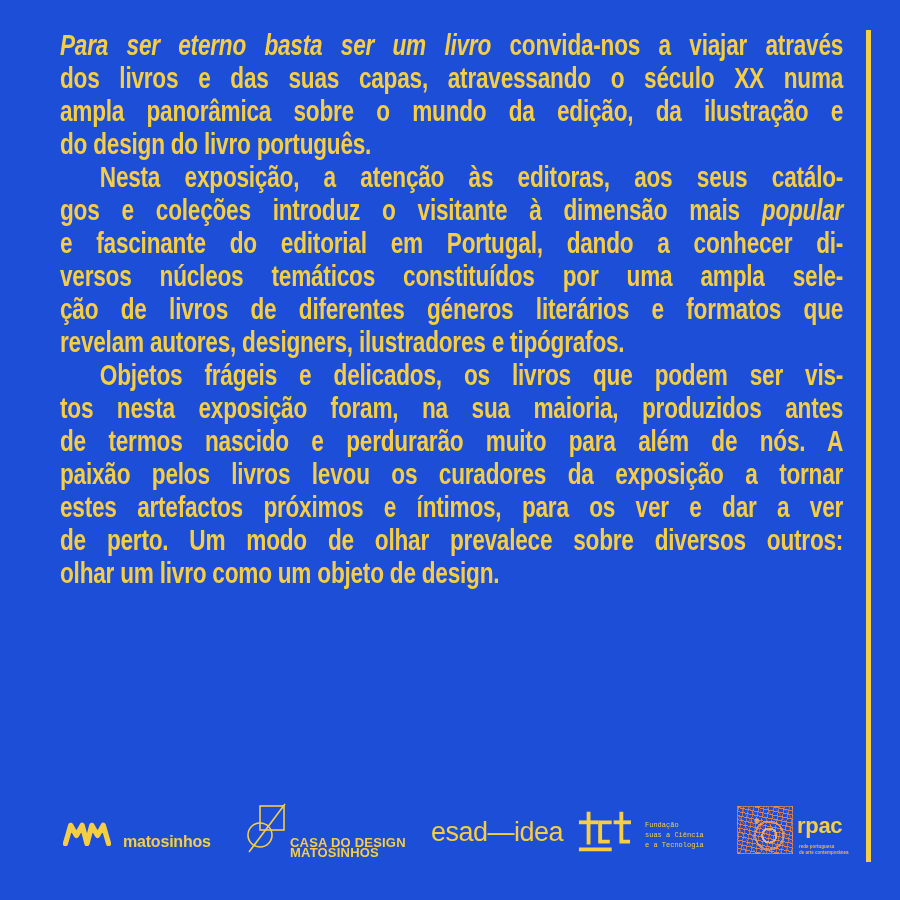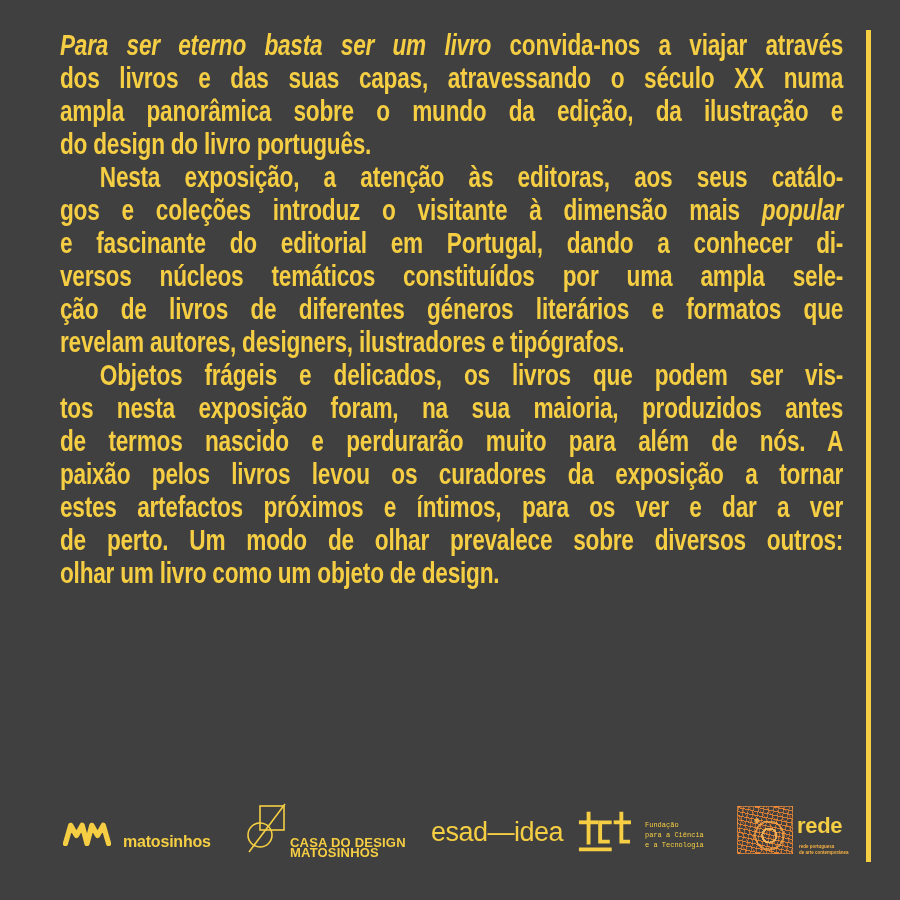--- a/index.html
+++ b/index.html
@@ -1,19 +1,19 @@
 <!DOCTYPE html>
 <html><head>
 <meta charset="utf-8">
 <style>
   html,body{margin:0;padding:0;}
   .poster{
     position:relative;
     width:900px;height:900px;
-    background:#404040;
+    background:#1d4ed8;
     overflow:hidden;
     font-family:"Liberation Sans", sans-serif;
   }
   .body-text{
     position:absolute;
     left:60px;top:29px;
     width:1004px;
     transform:scaleX(0.78);
     transform-origin:0 0;
     color:#F5CE43;
@@ -110,24 +110,24 @@
         <path d="M2,13 H22"></path>
         <path d="M2,41 H36"></path>
         <path d="M36,13 H24 V33 H34"></path>
         <path d="M38,13 H56"></path>
         <path d="M46,2 V33 H55"></path>
       </g>
     </svg>
   </div>
   <div class="logo fct-label">
     <div>Fundação</div>
-    <div>para a Ciência</div>
+    <div>suas a Ciência</div>
     <div>e a Tecnologia</div>
   </div>
 
   <div class="rpac-texture"></div>
-  <div class="logo rpac-label">rede</div>
+  <div class="logo rpac-label">rpac</div>
   <div class="logo rpac-sub">
     <div>rede portuguesa</div>
     <div>de arte contemporânea</div>
   </div>
 
 </div>
 
 </body></html>

